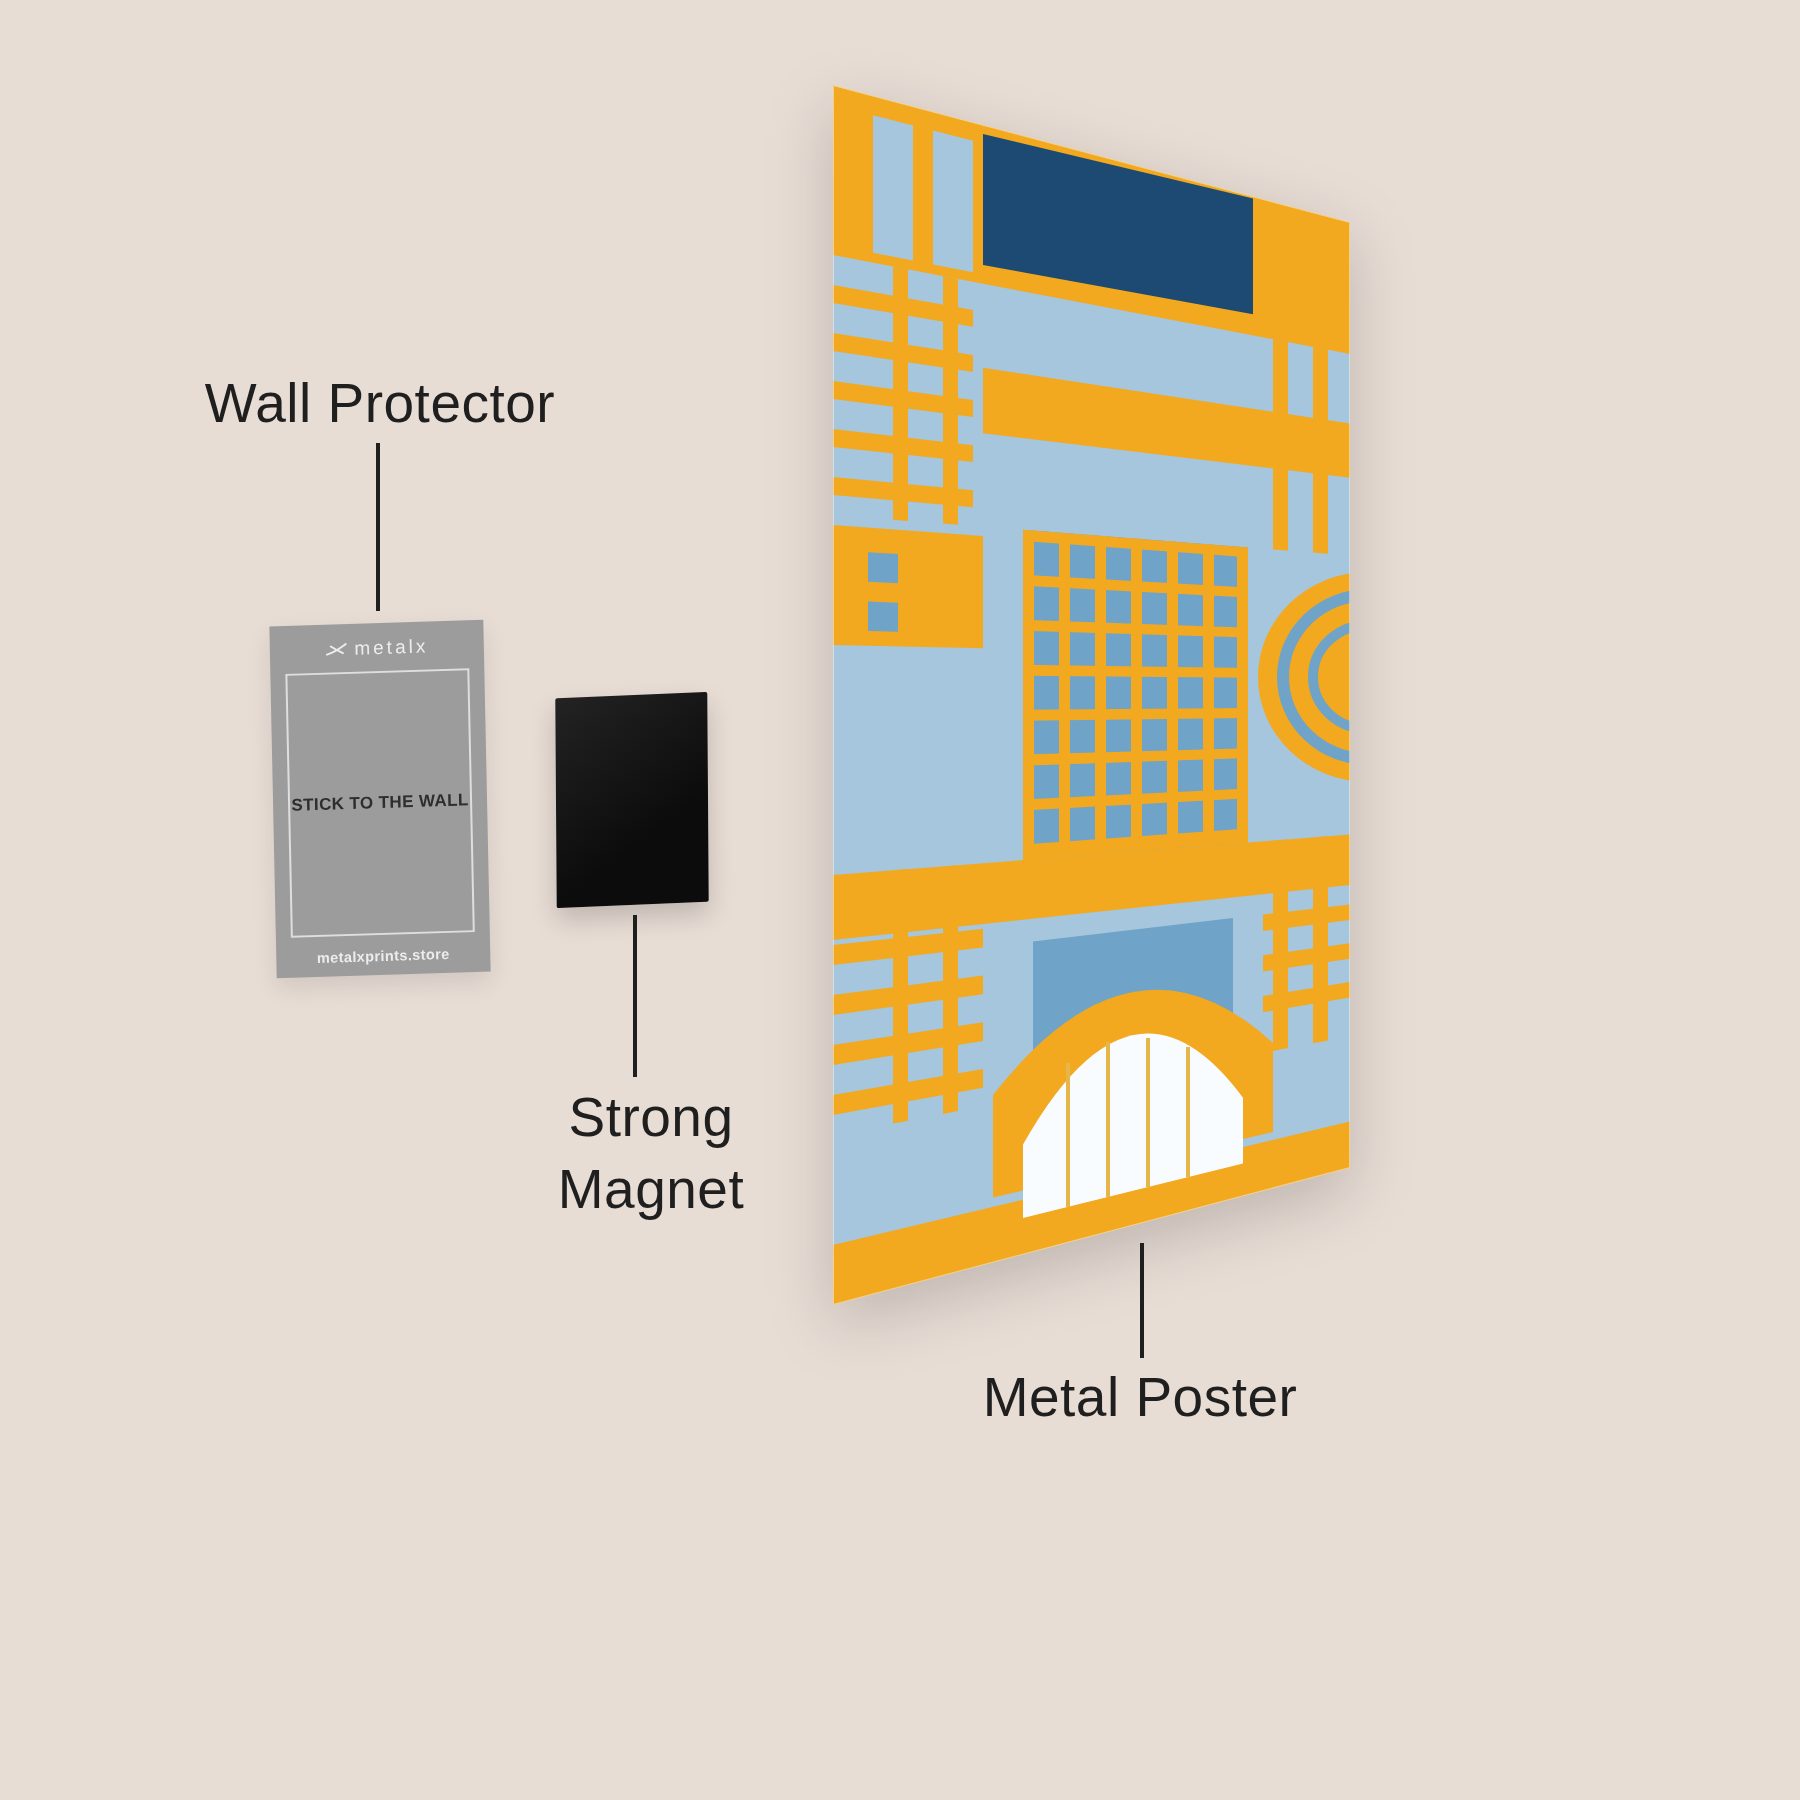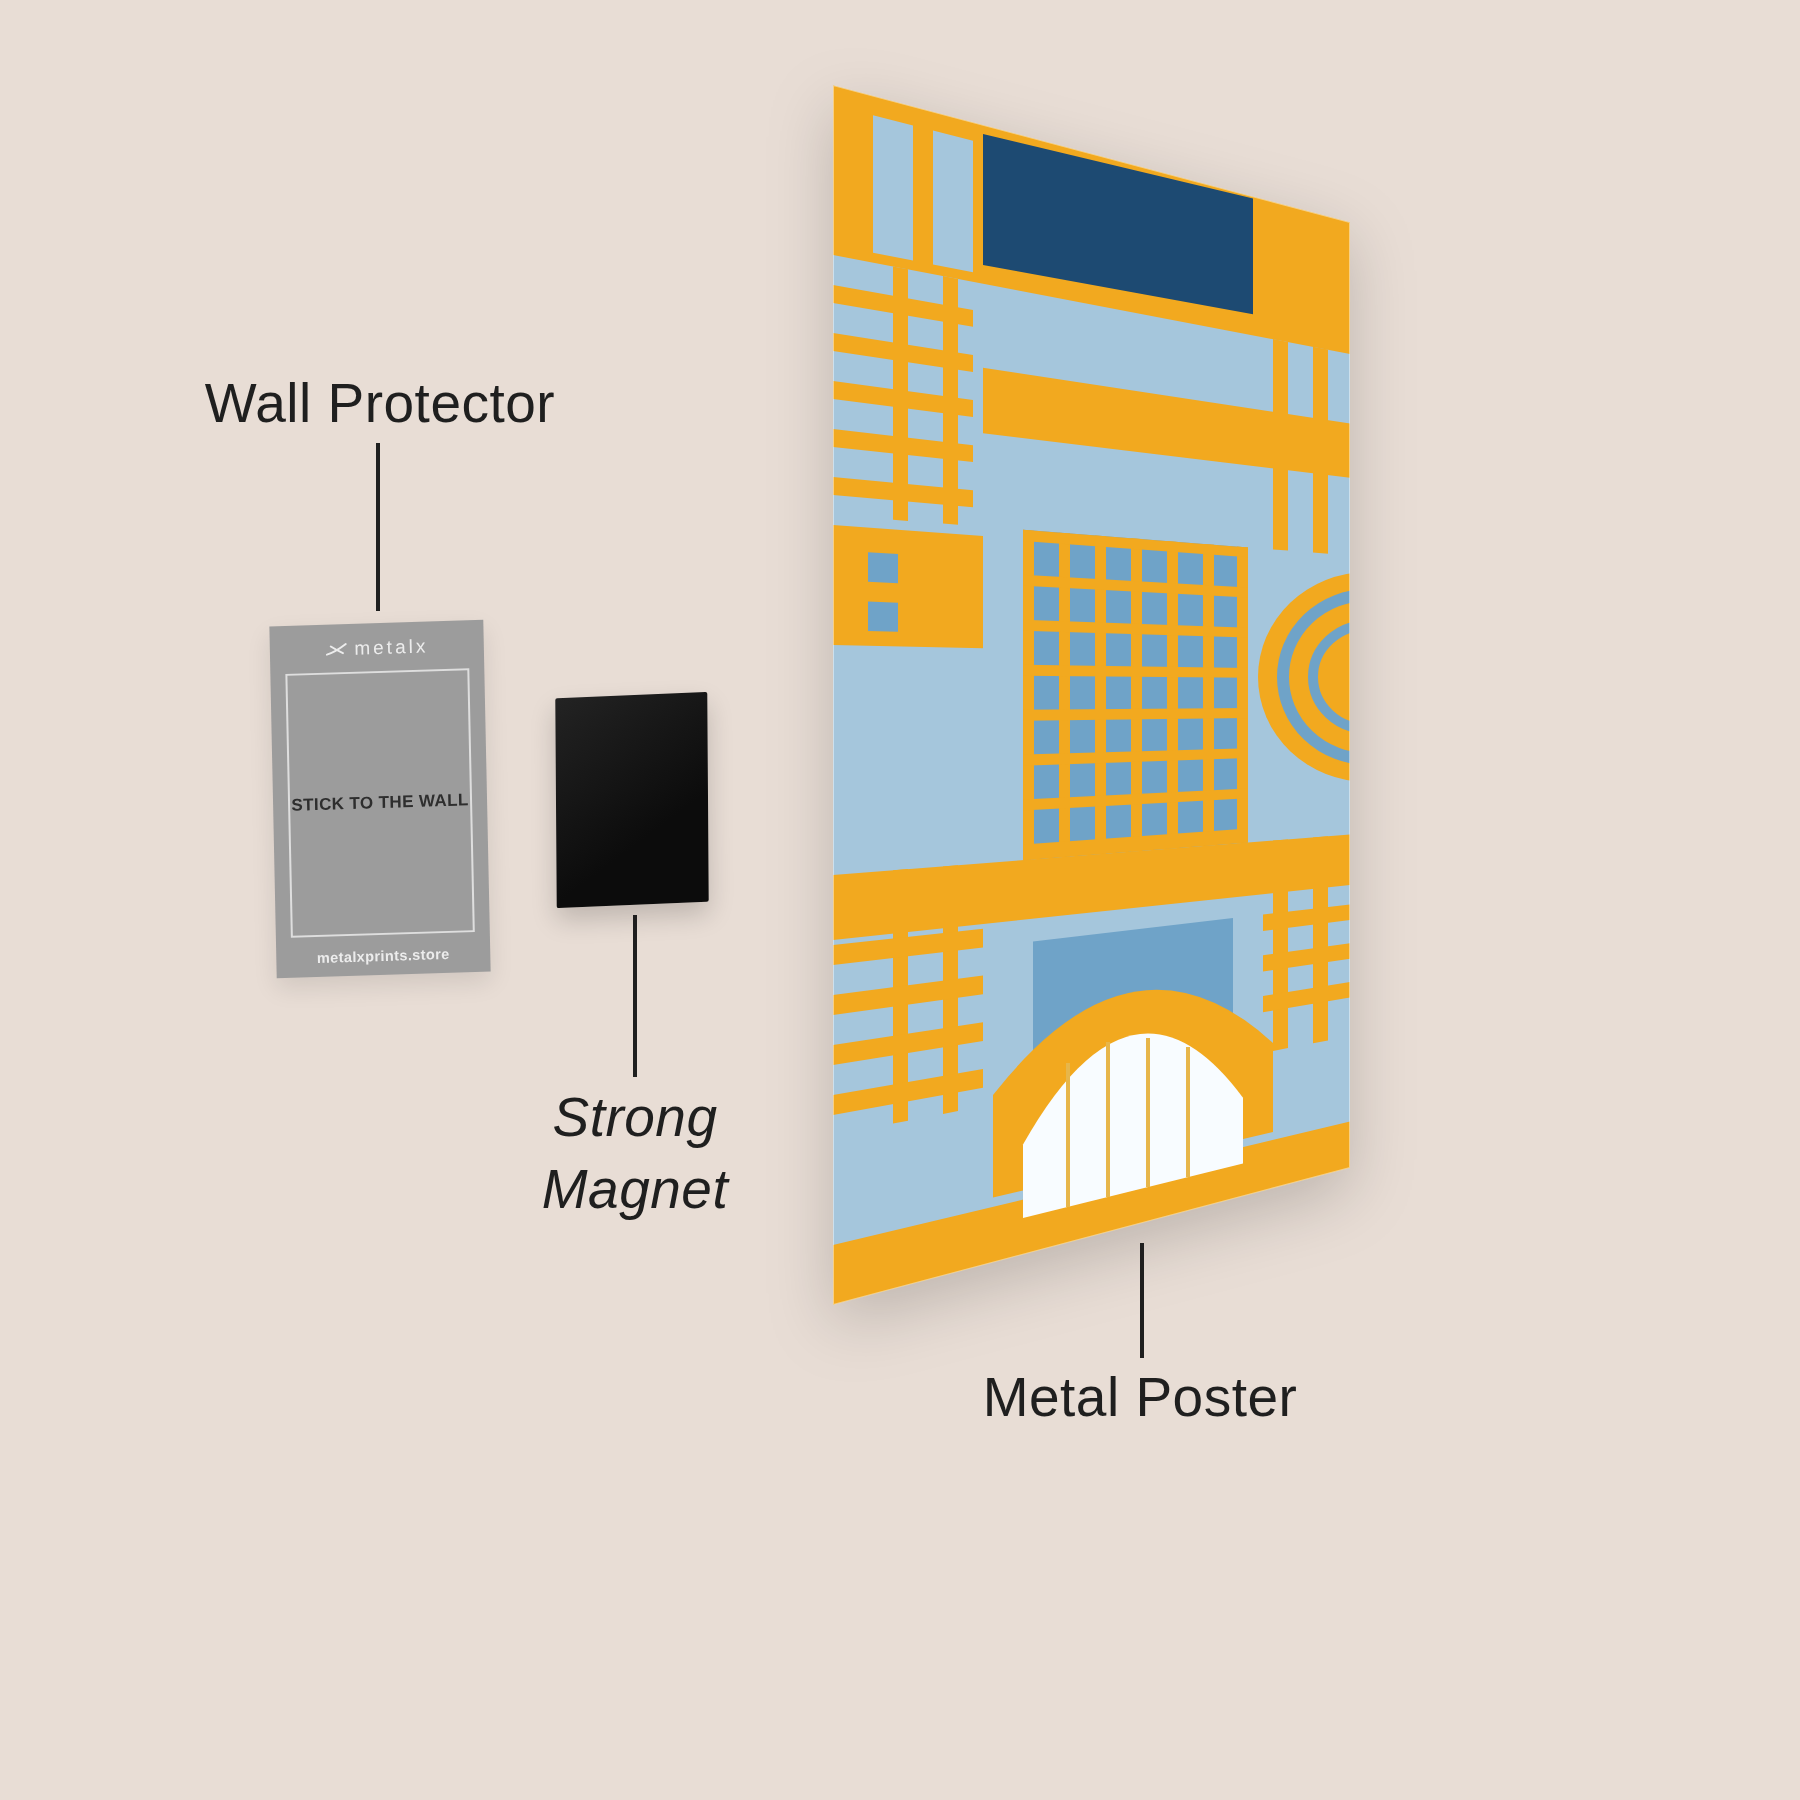--- a/index.html
+++ b/index.html
@@ -88,21 +88,21 @@
       <span class="wp-brand-text">metalx</span>
     </div>
     <div class="wp-frame">
       <span class="wp-center-text">STICK TO THE WALL</span>
     </div>
     <div class="wp-footer">metalxprints.store</div>
   </div>
 
   <div class="magnet"></div>
   <div class="callout-line" style="left:633px;top:915px;height:162px;"></div>
-  <div class="callout-label" style="left:460px;top:1082px;width:350px;font-style:italic;">Strong Magnet</div>
+  <div class="callout-label" style="left:476px;top:1082px;width:350px;">Strong Magnet</div>
 
   <svg class="poster-svg" viewBox="0 0 520 1225">
     <defs>
       <clipPath id="posterClip">
         <polygon points="0,0 517,137 517,1083 0,1220"></polygon>
       </clipPath>
     </defs>
     <g clip-path="url(#posterClip)">
 
       <polygon class="pb" points="0,0 517,137 517,1083 0,1220"></polygon>

